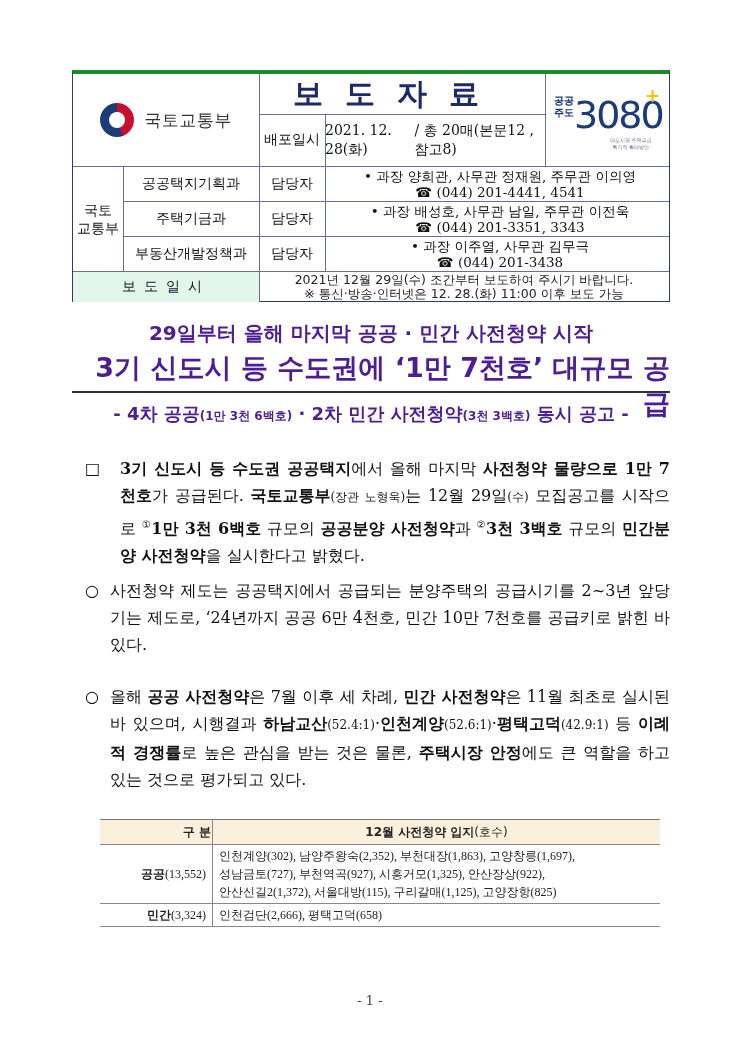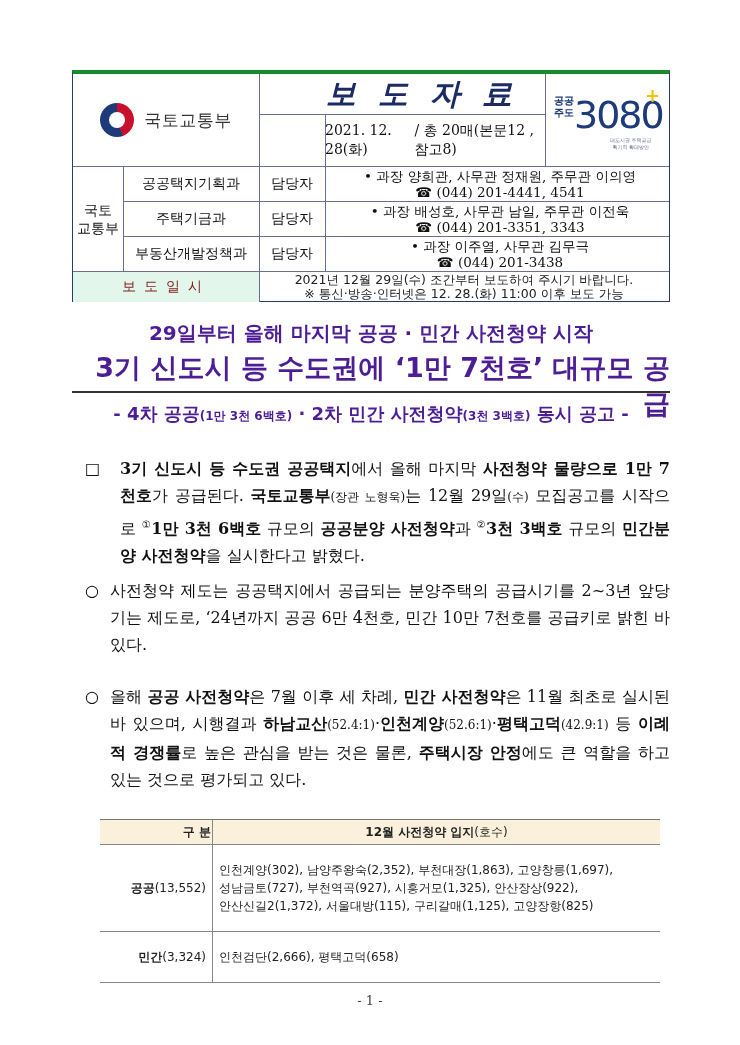--- a/index.html
+++ b/index.html
@@ -13,21 +13,21 @@
   .vl { position: absolute; width: 1px; background: #6a7090; }
   .hl { position: absolute; height: 1px; background: #6a7090; }
 
   .logo-wrap { left: 0; top: 0; width: 186px; height: 92px; }
   .logo-mark { width: 34px; height: 34px; border-radius: 50%; position: relative;
                background: conic-gradient(#c8102e 0deg 160deg, #1e3a78 160deg 360deg); margin-right: 10px; }
   .logo-mark::after { content: ""; position: absolute; left: 9px; top: 9px; width: 16px; height: 16px;
                background: #fff; border-radius: 50%; }
   .logo-text { font-family: "DejaVu Sans", sans-serif; font-size: 17px; color: #333; letter-spacing: 0.5px; }
 
-  .title-cell { left: 203px; top: 0; width: 286px; height: 40px; font-style: italic; }
+  .title-cell { left: 170px; top: 0; width: 286px; height: 40px; }
   .title-text { font-family: "DejaVu Sans", sans-serif; font-weight: bold; font-size: 30px;
                 color: #1c2a66; letter-spacing: 22px; padding-left: 22px; }
 
   .dist-label { left: 186px; top: 40px; width: 66px; height: 52px; font-size: 14px; }
   .dist-value { left: 252px; top: 40px; width: 220px; height: 52px; flex-direction: row; font-size: 14px; line-height: 19px; }
 
   .brand-cell { left: 472px; top: 0; width: 124px; height: 92px; }
   .brand { position: relative; width: 110px; height: 70px; }
   .brand .kw { position: absolute; left: 2px; top: 10px; font-family: "DejaVu Sans", sans-serif;
                font-weight: bold; font-size: 10px; line-height: 12px; color: #1d3a7a; }
@@ -38,21 +38,21 @@
                font-size: 5px; line-height: 7px; color: #6a7090; text-align: center; }
 
   .org-cell { left: 0; top: 92px; width: 50px; height: 105px; flex-direction: column; font-size: 14px; line-height: 18px; }
   .dept-cell { left: 50px; top: 0; width: 136px; height: 35px; font-size: 14px; }
   .mgr-cell  { left: 186px; top: 0; width: 66px; height: 35px; font-size: 14px; }
   .contact-cell { left: 252px; top: 0; width: 344px; height: 35px; flex-direction: column; align-items: flex-start;
                   justify-content: center; padding-left: 6px; font-size: 13.5px; line-height: 16px; }
   .row-grp { position: absolute; left: 0; width: 596px; height: 35px; }
 
   .date-label { left: 0; top: 197px; width: 186px; height: 31px; background: #e3f6ec;
-                font-family: "DejaVu Sans", sans-serif; font-size: 14px; letter-spacing: 8px; color: #7f1d1d; }
+                font-family: "DejaVu Sans", sans-serif; font-size: 14px; letter-spacing: 8px; color: #0f172a; }
   .date-value { left: 186px; top: 197px; width: 410px; height: 31px; flex-direction: column;
                 font-family: "DejaVu Sans", sans-serif; font-size: 12.5px; line-height: 14px; color: #222; }
 
   
   .headline { position: absolute; left: 72px; width: 598px; text-align: center;
               font-family: "DejaVu Sans", sans-serif; font-weight: bold; color: #4c1d95; }
   .h1 { top: 320px; font-size: 20px; }
   .h2 { top: 350px; font-size: 27px; text-align: right; }
   .h-rule { position: absolute; left: 72px; top: 391px; width: 598px; height: 2px; background: #333; }
   .h3 { top: 402px; font-size: 18px; }
@@ -67,40 +67,41 @@
   .p1 { top: 455px; }
   .p2 { top: 577px; left: 85px; }
   .p2 .txt, .p3 .txt { padding-left: 25px; }
   .p3 { top: 683px; }
   .sup { font-size: 10px; vertical-align: super; }
 
   
   .tbl { position: absolute; left: 100px; top: 819px; width: 560px; border-collapse: collapse;
          font-family: "DejaVu Sans", sans-serif; font-size: 12px; color: #222; }
   .tbl th { background: #fbf0dc; height: 22px; font-weight: bold; border-top: 1.5px solid #777; border-bottom: 1px solid #888; }
-  .tbl td { border-bottom: 1px solid #888; padding: 16px 6px; line-height: 18px; }
+  .tbl td { border-bottom: 1px solid #888; padding: 2px 6px; line-height: 18px; font-family: Liberation Serif, serif; }
   .tbl .c1 { width: 100px; text-align: right; border-right: 1px solid #888; }
   .tbl .c1 b { font-weight: bold; }
 
   .pagenum { position: absolute; left: 0; width: 740px; top: 993px; text-align: center; font-size: 13px; color: #444; }
 </style>
 </head>
 <body>
 
 <div class="hdr">
 
   <div class="cell logo-wrap">
     <span class="logo-mark"></span>
     <span class="logo-text">국토교통부</span>
   </div>
 
   <div class="cell title-cell">
     <span class="title-text">보도자료</span>
   </div>
 
+  <div class="cell dist-label">배포일시</div>
   <div class="cell dist-value">
     <span>2021. 12. 28(화)</span>
     <span>/ 총 20매(본문12 , 참고8)</span>
   </div>
 
   <div class="cell brand-cell">
     <div class="brand">
       <span class="kw">공공<br>주도</span>
       <span class="num">3080</span>
       <span class="plus">+</span>

